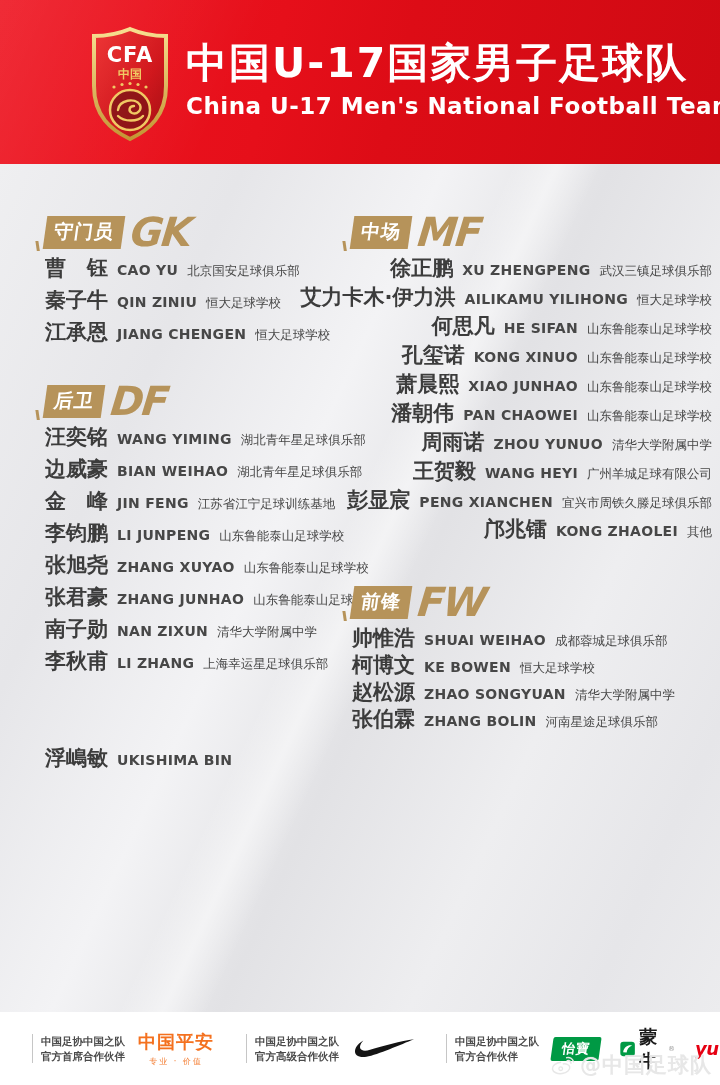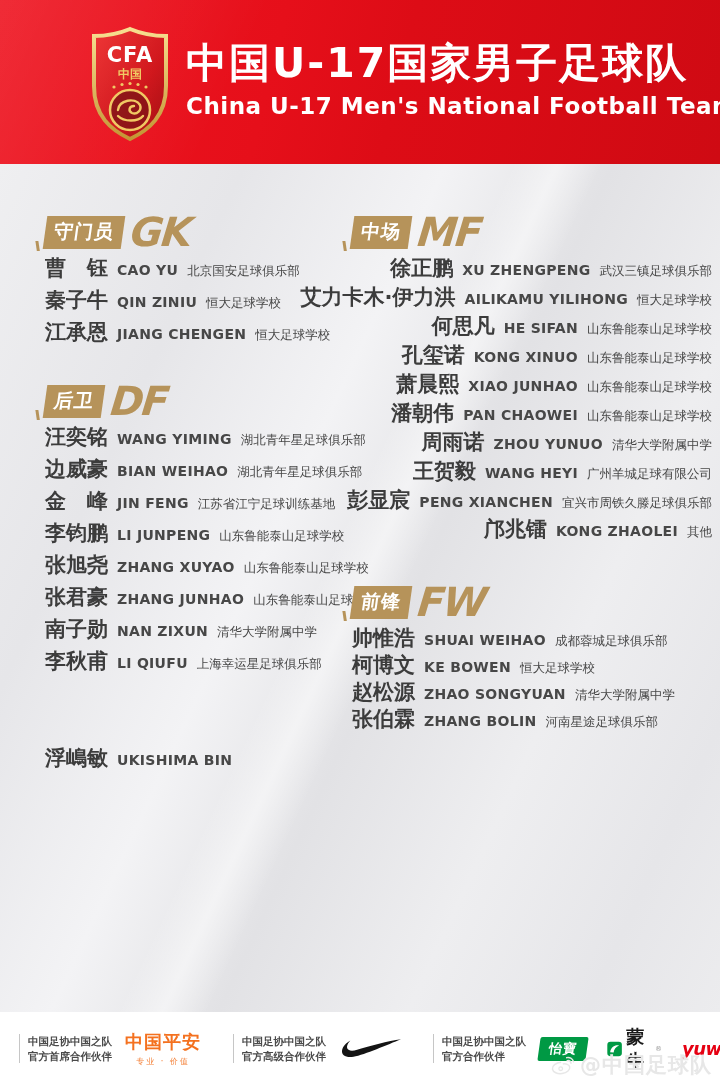--- a/index.html
+++ b/index.html
@@ -53,21 +53,21 @@
   .p-club{font-size:12.5px;color:#474747;white-space:nowrap;}
   #sec-df{margin-top:42px;}
   #sec-fw{margin-top:46px;}
   
   .coach{margin-top:74px;}
   .coach-title{font-size:27px;font-weight:bold;color:#c49a5d;letter-spacing:.5px;}
   .coach-name{display:flex;align-items:baseline;gap:9px;margin-top:12px;}
   
   .ftr{
     position:absolute;left:0;top:1012px;width:720px;height:73px;background:#fff;
-    display:flex;align-items:center;padding-left:19px;gap:32px;
+    display:flex;align-items:center;padding-left:32px;gap:32px;
   }
   .fgroup{display:flex;align-items:center;gap:13px;}
   .flabel{
     border-left:1px solid #c6c6c6;padding-left:8px;font-size:10.5px;font-weight:600;
     color:#4a4a4a;line-height:1.4;white-space:nowrap;
   }
   .pingan{text-align:center;}
   .pingan-main{color:#f4711f;font-size:18px;font-weight:bold;letter-spacing:1px;white-space:nowrap;}
   .pingan-sub{color:#f4823a;font-size:8px;letter-spacing:2px;margin-top:2px;}
   .nike-swoosh{width:62px;height:24px;}
@@ -190,21 +190,21 @@
               <span class="p-en">ZHANG JUNHAO</span>
               <span class="p-club">山东鲁能泰山足球学校</span>
             </div>
             <div class="player-row">
               <span class="p-cn">南子勋</span>
               <span class="p-en">NAN ZIXUN</span>
               <span class="p-club">清华大学附属中学</span>
             </div>
             <div class="player-row">
               <span class="p-cn">李秋甫</span>
-              <span class="p-en">LI QIUFU</span>
+              <span class="p-en">LI ZHANG</span>
               <span class="p-club">上海幸运星足球俱乐部</span>
             </div>
           </div>
       </div>
 
       <div class="coach">
         <div class="coach-name">
           <span class="p-cn">浮嶋敏</span>
           <span class="p-en">UKISHIMA BIN</span>
         </div>

